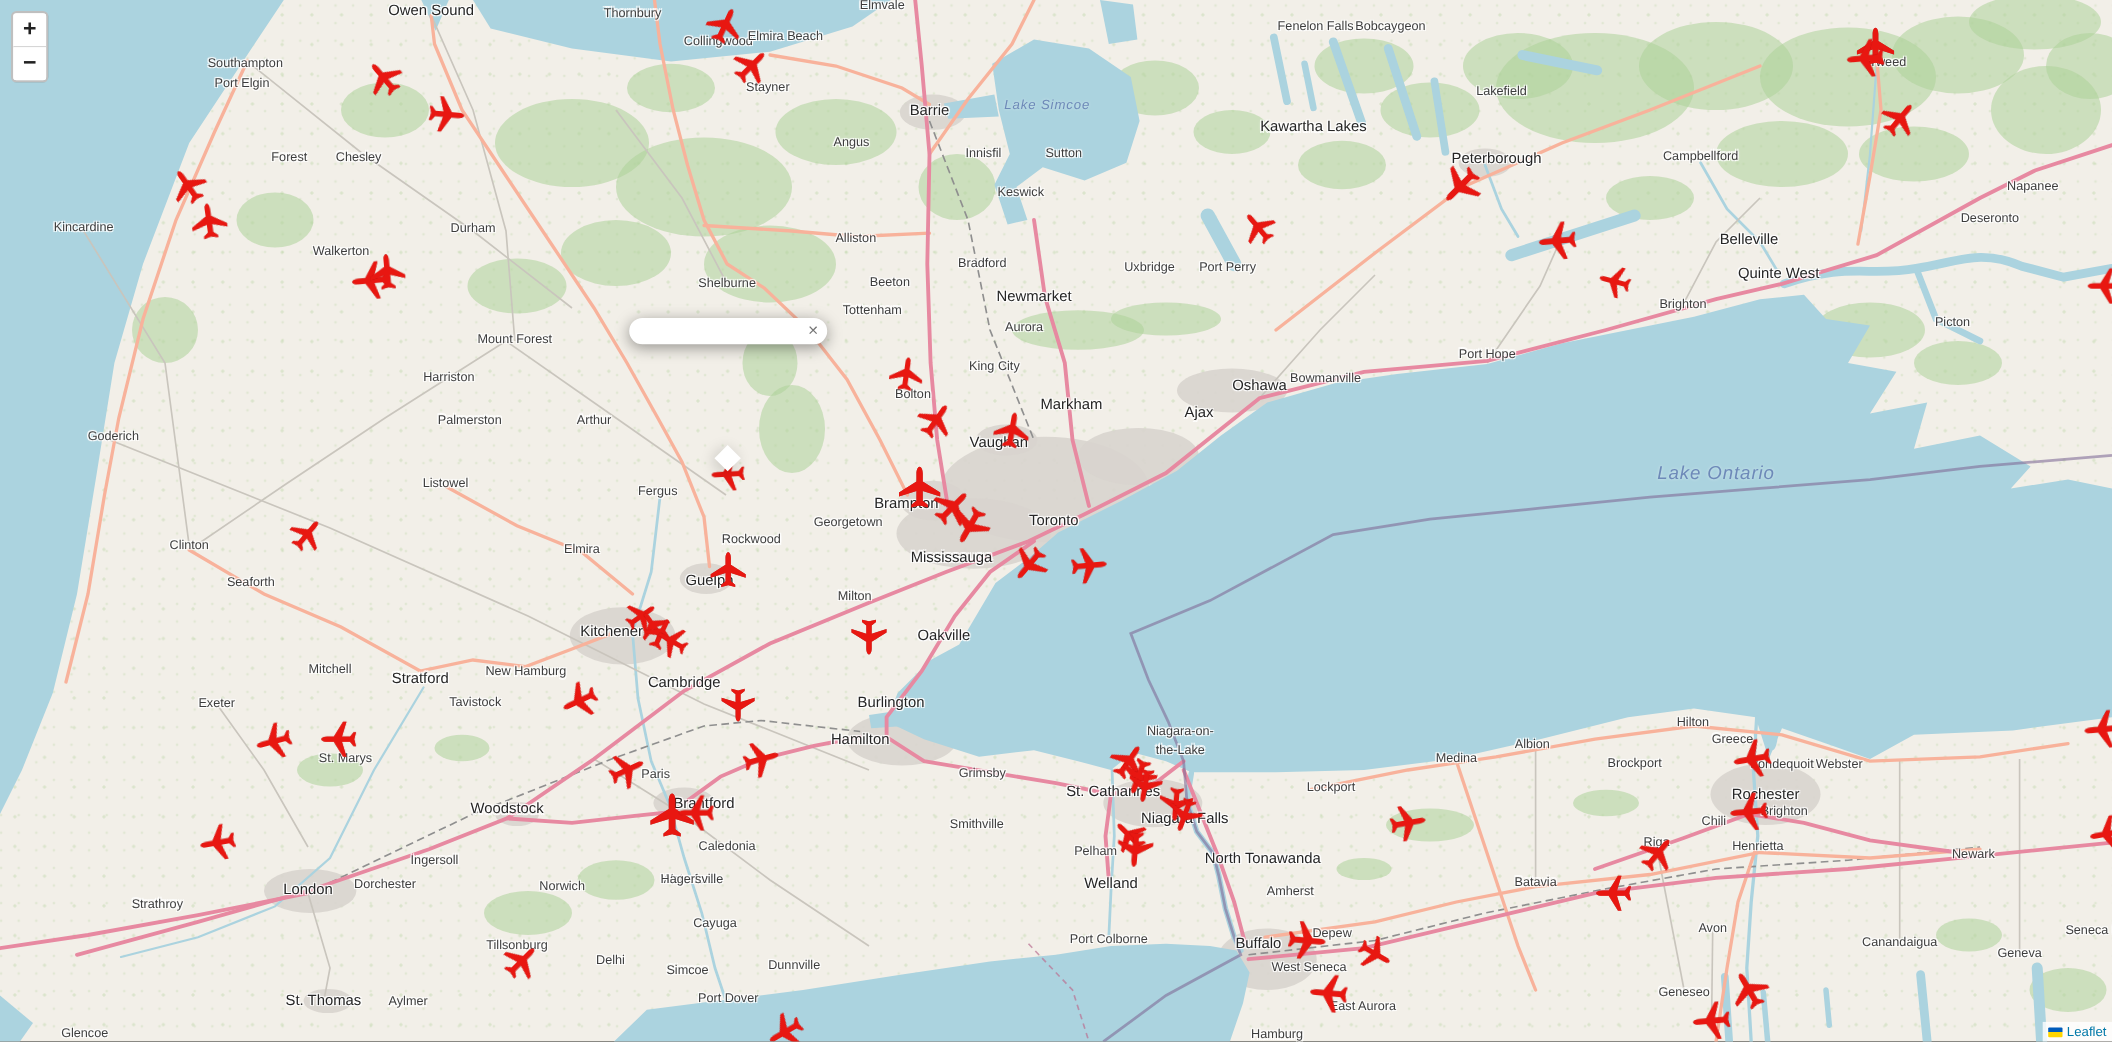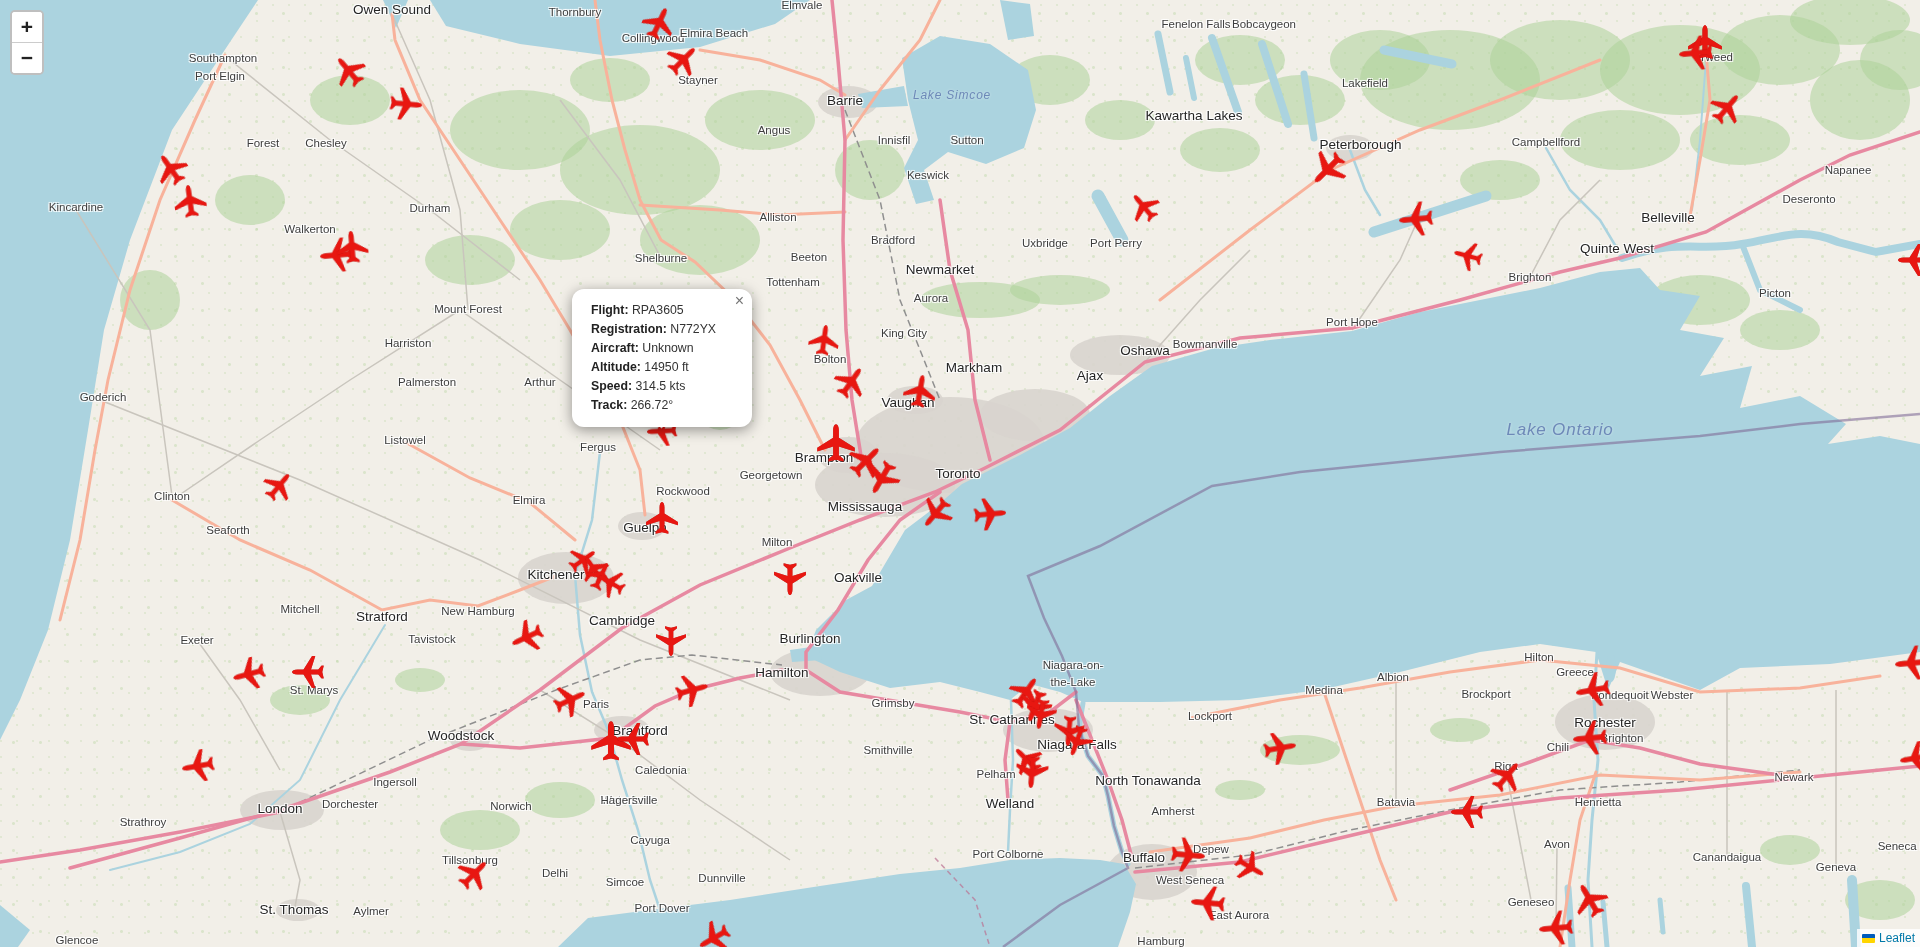--- a/index.html
+++ b/index.html
@@ -354,21 +354,21 @@
       <span class="lbl city" style="left: 640px; top: 730px;">Brantford</span>
       <span class="lbl city" style="left: 1194px; top: 115px;">Kawartha Lakes</span>
       <span class="lbl town" style="left: 1196px; top: 24px;">Fenelon Falls</span>
       <span class="lbl town" style="left: 1264px; top: 24px;">Bobcaygeon</span>
       <span class="lbl town" style="left: 1365px; top: 83px;">Lakefield</span>
       <span class="lbl city" style="left: 1348px; top: 144px; padding-left: 25px;">Peterborough</span>
       <span class="lbl town" style="left: 1546px; top: 142px;">Campbellford</span>
       <span class="lbl town" style="left: 1716px; top: 57px;">Tweed</span>
       <span class="lbl town" style="left: 1848px; top: 170px;">Napanee</span>
       <span class="lbl town" style="left: 1809px; top: 199px;">Deseronto</span>
-      <span class="lbl city" style="left: 1668px; top: 217px;">Belleville</span>
+      <span class="lbl city" style="left: 1590px; top: 217px;">Belleville</span>
       <span class="lbl city" style="left: 1617px; top: 248px;">Quinte West</span>
       <span class="lbl town" style="left: 1530px; top: 277px;">Brighton</span>
       <span class="lbl town" style="left: 1775px; top: 293px;">Picton</span>
       <span class="lbl town" style="left: 1352px; top: 322px;">Port Hope</span>
       <span class="lbl town" style="left: 1073px; top: 665px;">Niagara-on-</span>
       <span class="lbl town" style="left: 1073px; top: 682px;">the-Lake</span>
       <span class="lbl city" style="left: 1012px; top: 719px;">St. Catharines</span>
       <span class="lbl city" style="left: 1077px; top: 744px;">Niagara Falls</span>
       <span class="lbl town" style="left: 996px; top: 774px;">Pelham</span>
       <span class="lbl city" style="left: 1010px; top: 803px;">Welland</span>
@@ -386,21 +386,21 @@
       <span class="lbl town" style="left: 1161px; top: 941px;">Hamburg</span>
       <span class="lbl town" style="left: 1539px; top: 657px;">Hilton</span>
       <span class="lbl town" style="left: 1575px; top: 672px;">Greece</span>
       <span class="lbl town" style="left: 1486px; top: 694px;">Brockport</span>
       <span class="lbl town" style="left: 1620px; top: 695px;">Irondequoit</span>
       <span class="lbl town" style="left: 1672px; top: 695px;">Webster</span>
       <span class="lbl city" style="left: 1605px; top: 722px;">Rochester</span>
       <span class="lbl town" style="left: 1622px; top: 738px;">Brighton</span>
       <span class="lbl town" style="left: 1558px; top: 747px;">Chili</span>
       <span class="lbl town" style="left: 1506px; top: 766px;">Riga</span>
-      <span class="lbl town" style="left: 1598px; top: 802px;">Henrietta</span>
+      <span class="lbl town" style="left: 1598px; top: 770px;">Henrietta</span>
       <span class="lbl town" style="left: 1794px; top: 777px;">Newark</span>
       <span class="lbl town" style="left: 1557px; top: 844px;">Avon</span>
       <span class="lbl town" style="left: 1727px; top: 857px;">Canandaigua</span>
       <span class="lbl town" style="left: 1836px; top: 867px;">Geneva</span>
       <span class="lbl town" style="left: 1531px; top: 902px;">Geneseo</span>
       <span class="lbl town" style="left: 1908px; top: 846px;">Seneca Fall</span>
       <span class="wlbl" style="left: 1560px; top: 430px; font-size: 17px;">Lake Ontario</span>
       <span class="wlbl" style="left: 952px; top: 95px; font-size: 12px;">Lake Simcoe</span>
     </div>
 
@@ -713,28 +713,20 @@
       <div class="plane" style="left: 457px; top: 857px; height: 34px; width: 34px; transform: rotate(45deg);">
         <svg viewBox="0 0 64 64">
           <use href="#plane-shape"></use>
         </svg>
       </div>
     </div>
 
   <div class="popup-tip" style="left:653px;top:408px;"></div>
   <div class="popup" style="left:572px;top:289px;">
     <span class="popup-close">×</span>
-    <div id="popup-rows">
-        <div class="popup-row"><b>Flight:</b> RPA3605</div>
-        <div class="popup-row"><b>Registration:</b> N772YX</div>
-        <div class="popup-row"><b>Aircraft:</b> Unknown</div>
-        <div class="popup-row"><b>Altitude:</b> 14950 ft</div>
-        <div class="popup-row"><b>Speed:</b> 314.5 kts</div>
-        <div class="popup-row"><b>Track:</b> 266.72°</div>
-      </div>
   </div>
 
   <div class="zoom-ctrl">
     <span class="zoom-btn">+</span>
     <span class="zoom-btn">−</span>
   </div>
 
   <div class="attribution">
     <span class="ua-flag"></span>
     <a href="#">Leaflet</a>

